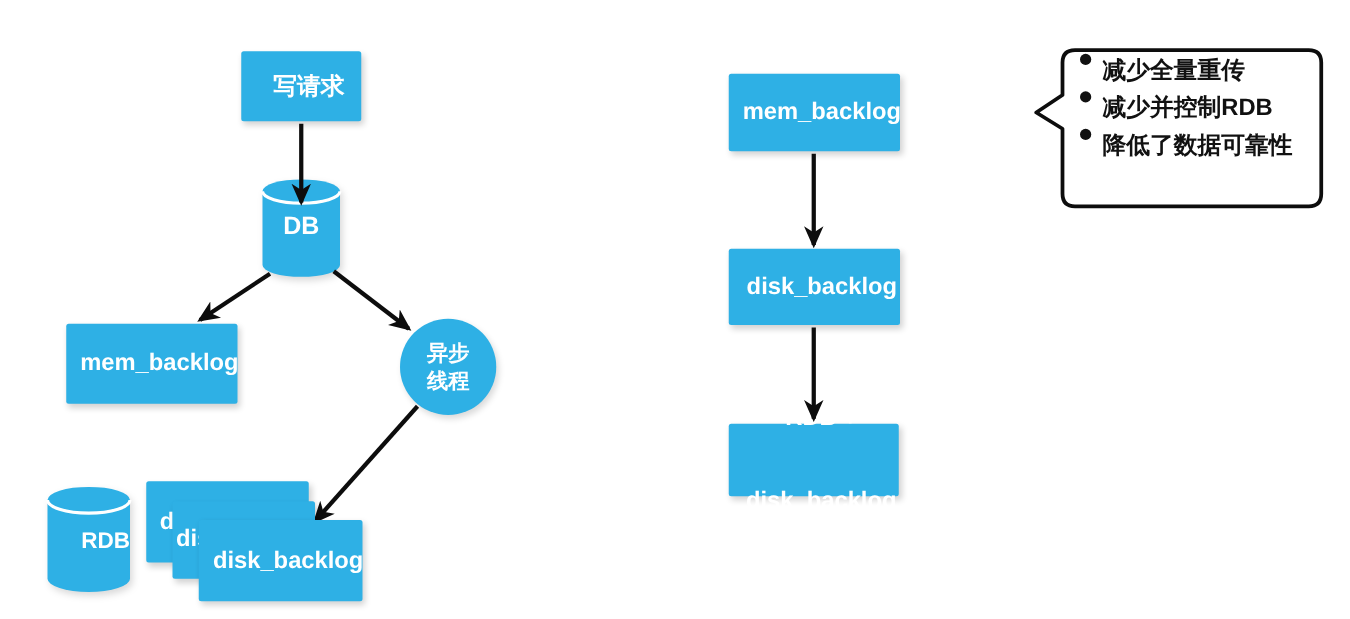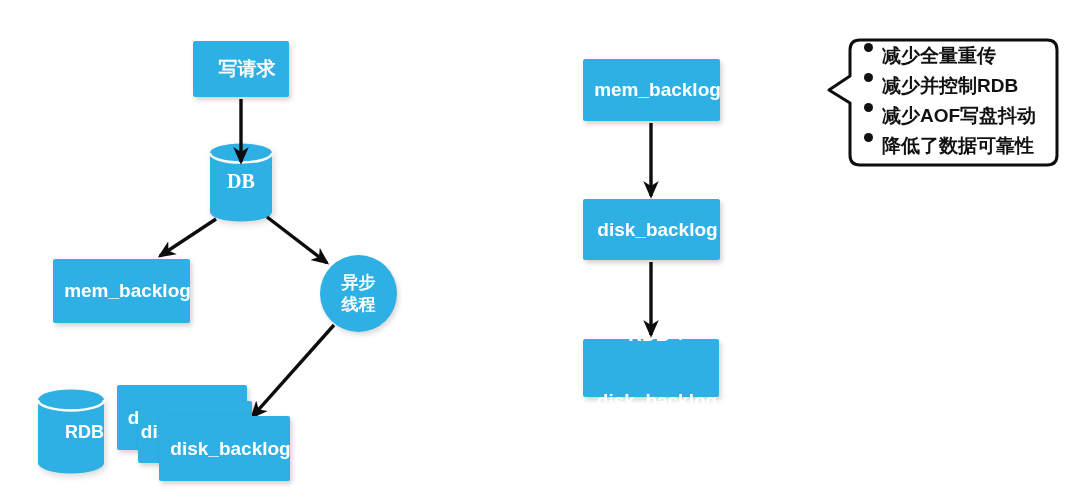--- a/index.html
+++ b/index.html
@@ -58,21 +58,21 @@
     <path class="cyl" d="M38,400 A33,10.5 0 0 1 104,400 L104,463 A33,10.5 0 0 1 38,463 Z" style="fill:var(--node-fill,#2EB0E5)"></path>
     <path d="M38,400 A33,10.5 0 0 0 104,400" fill="none" stroke="#ffffff" stroke-width="2.5"></path>
 
     <path d="M860,40 L1047,40 Q1057,40 1057,50 L1057,155 Q1057,165 1047,165 L860,165 Q850,165 850,155 L850,103 L829,90 L850,76 L850,50 Q850,40 860,40 Z" style="fill:var(--callout-bg,#ffffff); stroke:var(--callout-border,#0d0d0d)" stroke-width="3" stroke-linejoin="round"></path>
   </svg>
 
   <div class="node rect f19" style="left:193px; top:41px; width:96px; height:56px;">
     <span>写请求</span>
   </div>
 
-  <div class="cyl-label f20" style="left:210px; top:160px; width:62px; height:42px;font-family:Liberation Serif, serif;">
+  <div class="cyl-label f20" style="left:210px; top:160px; width:62px; height:42px;">
     <span>DB</span>
   </div>
 
   <div class="node rect f19" style="left:53px; top:259px; width:137px; height:64px;">
     <span>mem_backlog</span>
   </div>
 
   <div class="node circle f17" style="left:320px; top:255px; width:77px; height:77px;">
     <span>异步</span>
     <span>线程</span>
@@ -107,24 +107,20 @@
     <div class="callout-row">
       <span class="dot"></span>
       <span>减少全量重传</span>
     </div>
     <div class="callout-row">
       <span class="dot"></span>
       <span>减少并控制RDB</span>
     </div>
     <div class="callout-row">
       <span class="dot"></span>
-      <span>减少AOF写盘抖动</span>
-    </div>
-    <div class="callout-row">
-      <span class="dot"></span>
       <span>降低了数据可靠性</span>
     </div>
   </div>
 
   <svg class="layer arrows" viewBox="0 0 1080 495">
     <defs>
       <marker id="ah" viewBox="0 0 10 10" refX="8.5" refY="5" markerWidth="5.2" markerHeight="5.2" orient="auto-start-reverse">
         <path d="M0,0.6 L10,5 L0,9.4 L2.8,5 Z" style="fill:var(--arrow,#0d0d0d)"></path>
       </marker>
     </defs>

